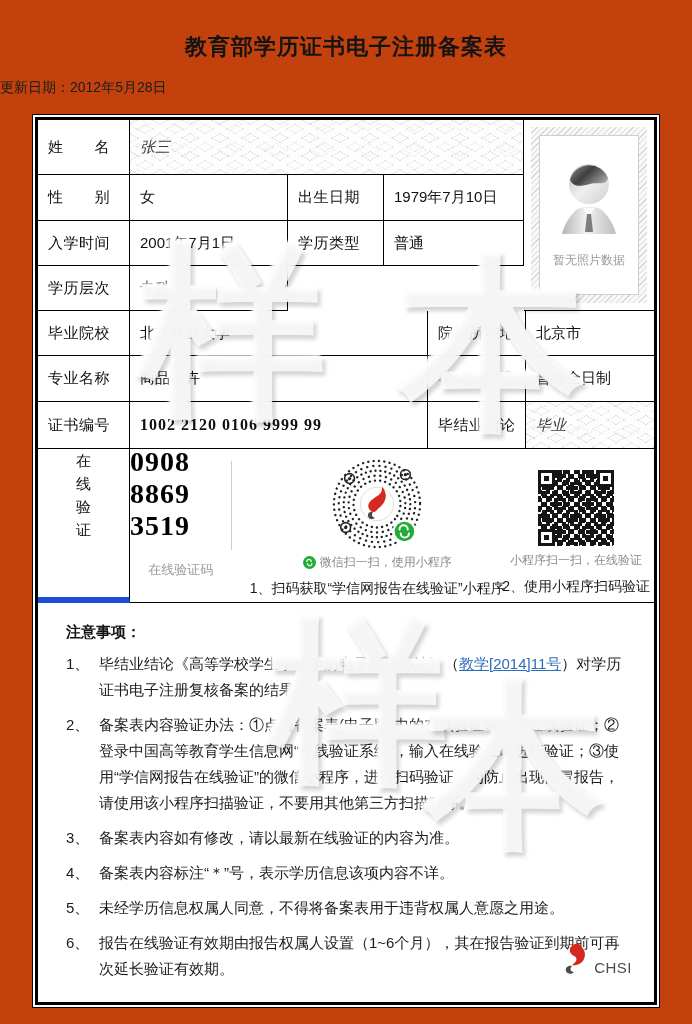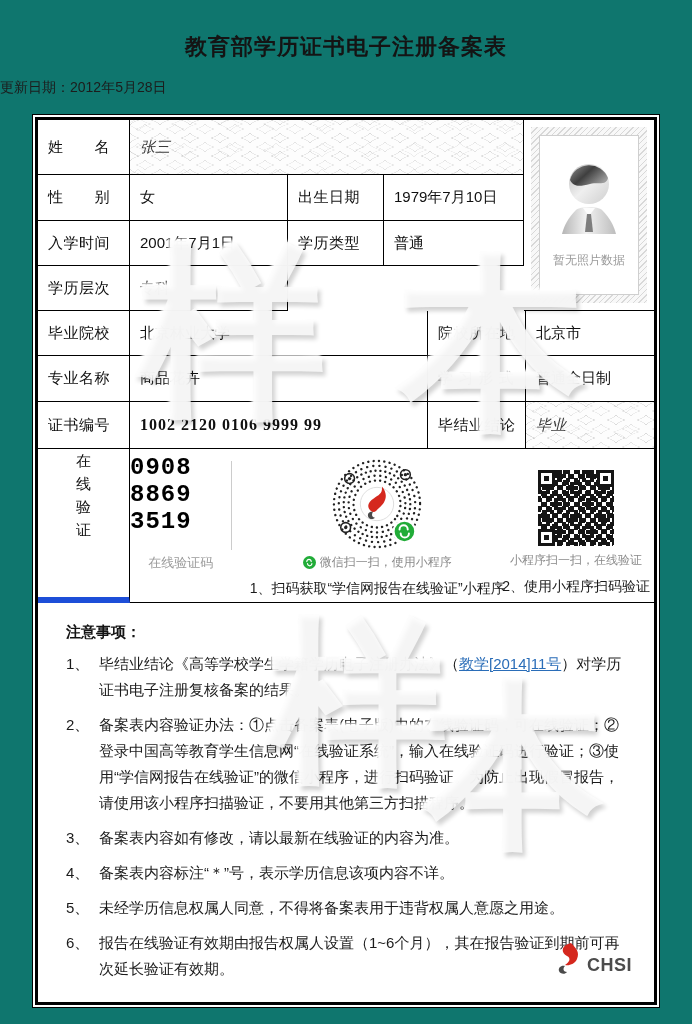--- a/index.html
+++ b/index.html
@@ -1,18 +1,18 @@
 <!DOCTYPE html>
 <html><head>
 <meta charset="utf-8">
 <style>
   * { margin:0; padding:0; box-sizing:border-box; }
   html,body { background:#fff; }
   body { font-family:"Liberation Sans", sans-serif; color:#111; }
-  .page { position:relative; width:692px; height:1024px; background:#0f766e; overflow:hidden; }
+  .page { position:relative; width:692px; height:1024px; background:#c2410c; overflow:hidden; }
 
   .title { position:absolute; top:32px; left:0; width:100%; text-align:center;
            font-size:22px; font-weight:bold; color:#141414; letter-spacing:1px; }
   .update { position:absolute; top:79px; left:0; width:100%; text-align:left;
             font-size:14px; color:#1c1c1c; }
 
   
   .sheet { position:absolute; left:32px; top:114px; width:628px; height:894px;
            border:1px solid #000; padding:2px; background:#fff; }
   .sheet-inner { width:100%; height:100%; border:3px solid #000; position:relative; background:#fff; }
@@ -49,21 +49,21 @@
   .photo-caption { font-size:12px; color:#9a9a9a; margin-top:16px; }
 
   
   .vlabel-cell { border-right:1px solid #000; border-bottom:6px solid #1d4ed8;
     display:flex; justify-content:center; }
   .vlabel { width:17px; word-break:break-all; line-height:23px; text-align:center;
     font-size:15px; color:#101010; }
   .verify-cell { border-bottom:1px solid #000; display:flex; padding:6px 4px 4px 0; }
   .code-col { width:140px; display:flex; flex-direction:column; align-items:center;
     justify-content:center; padding-bottom:28px; }
-  .vcode { font-family:Liberation Mono, monospace; font-weight:bold; font-size:24px;
+  .vcode { font-family:Liberation Serif, serif; font-weight:bold; font-size:28px;
     letter-spacing:1px; color:#000; text-decoration:none; }
   .vcode-cap { font-size:13px; color:#9a9a9a; margin-top:19px; }
   .vdivider { width:1px; background:#ccc; margin:6px 0 48px 0; }
   .qr-area { flex:1; display:flex; }
   .qr-col { display:flex; flex-direction:column; align-items:center; }
   .qr-col1 { width:250px; padding-top:2px;margin-left:20px; }
   .qr-col2 { flex:1; padding-top:8px; }
   .qr-caption { font-size:12px; color:#8a8a8a; margin-top:3px; display:flex; align-items:center; gap:4px; }
   .qr-step { font-size:14px; color:#1a1a1a; margin-top:9px; white-space:nowrap; }
 
@@ -81,21 +81,21 @@
 
   
   .notes { position:absolute; left:0; right:0; top:483px; bottom:0; padding:20px 26px 0 28px; }
   .notes-title { font-size:15px; font-weight:bold; color:#141414; }
   .note { display:flex; font-size:15px; line-height:26px; color:#1b1b1b; margin-top:9px; }
   .note .num { flex:0 0 33px; }
   .note .txt { flex:1; }
   .note a { color:#2a6db8; text-decoration:underline; }
 
   .chsi-logo { position:absolute; right:22px; bottom:26px; display:flex; align-items:flex-end; gap:5px; }
-  .chsi-text { font-size:18px; font-weight:bold; color:#4c4c4c; letter-spacing:0.5px;margin-top:7px; }
+  .chsi-text { font-size:15px; font-weight:normal; color:#4c4c4c; letter-spacing:0.5px;margin-top:7px; }
 
   
   .wm { position:absolute; z-index:6; pointer-events:none; font-weight:bold; line-height:1;
     font-size:188px; color:rgba(252,252,252,0.82);
     text-shadow:3px 4px 4px rgba(0,0,0,0.18), -2px -2px 3px rgba(255,255,255,0.9); }
   .wm1a { left:138px; top:238px; }
   .wm1b { left:398px; top:250px; }
   .wm2a { left:268px; top:612px; font-size:180px; }
   .wm2b { left:424px; top:676px; font-size:180px; }
 </style>

